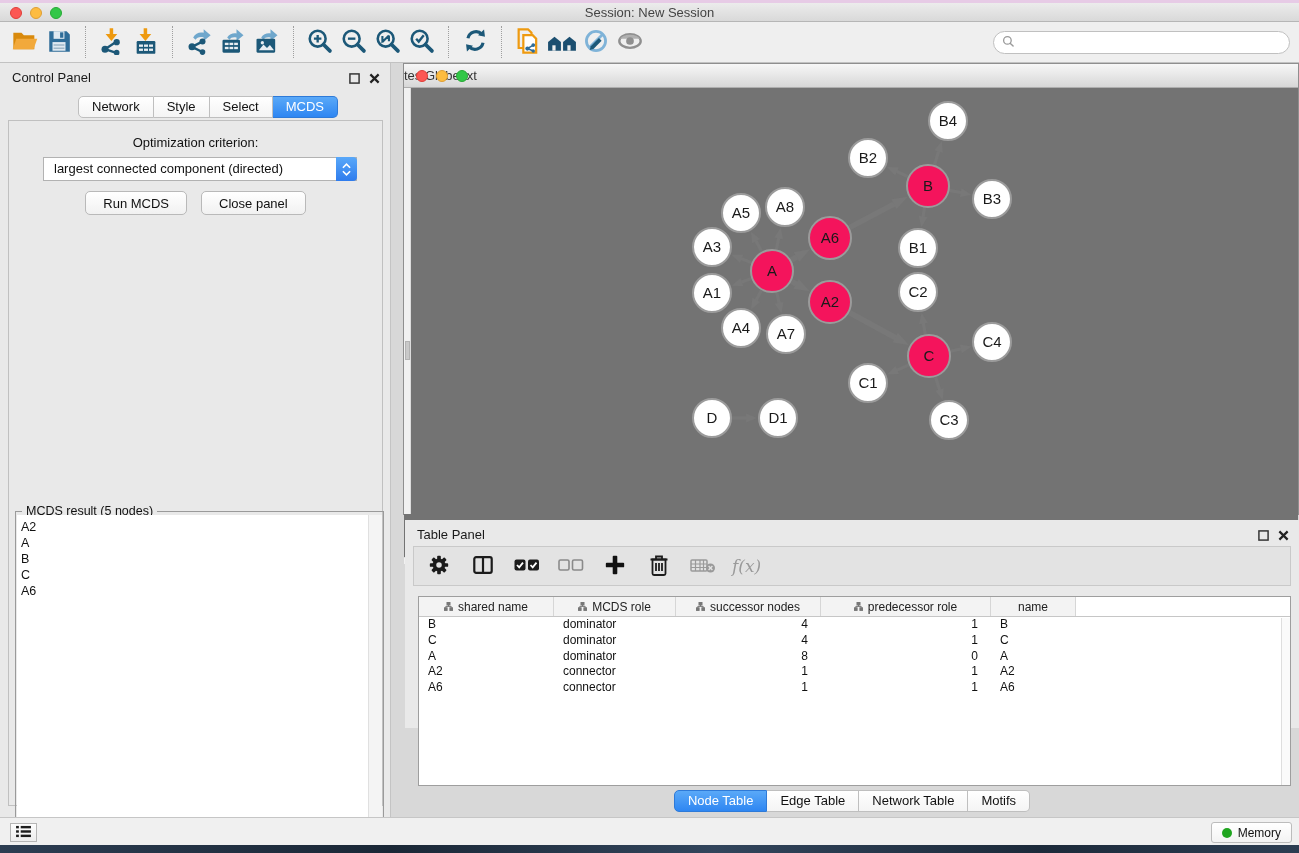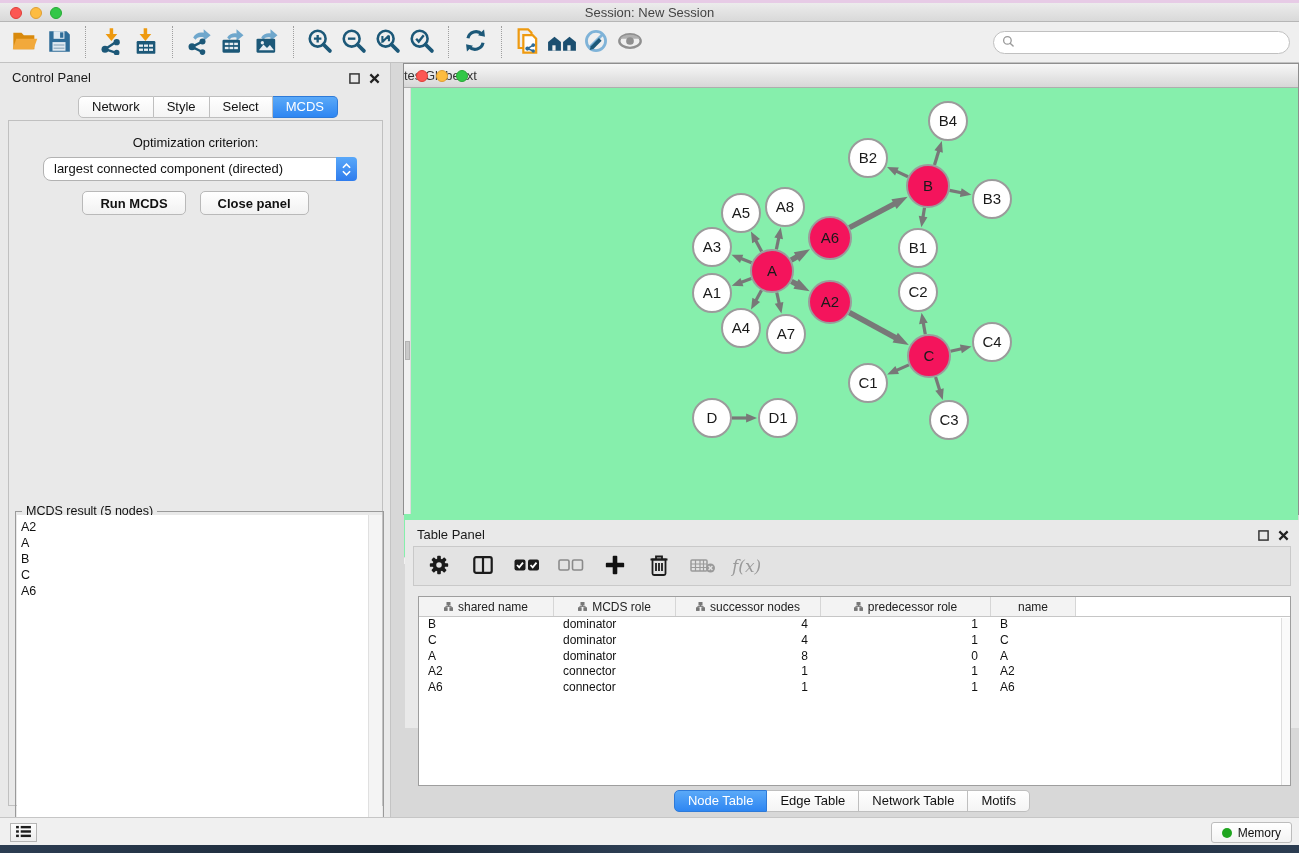--- a/index.html
+++ b/index.html
@@ -35,41 +35,41 @@
   .cp-tabs { position:absolute; left:78px; top:33px; display:flex; height:22px; }
   .seg { background:linear-gradient(#ffffff,#f4f4f4); border:1px solid #bfbfbf; border-left:none;
     font-size:13px; color:#111; padding:0 13px; line-height:20px; cursor:default; }
   .seg:first-child { border-left:1px solid #bfbfbf; border-radius:5px 0 0 5px; }
   .seg:last-child { border-radius:0 5px 5px 0; }
   .seg.active { background:linear-gradient(#5aa9f8,#2e86f2); border-color:#2e7ad8; color:#fff; }
   .cp-content { position:absolute; left:8px; top:57px; width:375px; height:686px;
     border:1px solid #c0c0c0; background:#e9e9e9; }
   .opt-label { position:absolute; left:0; top:14px; width:100%; text-align:center; font-size:13px; color:#111; }
   .dropdown { position:absolute; left:34px; top:36px; width:314px; height:24px; background:#fff;
-    border:1px solid #b2b2b2; border-radius:8px;text-align:center; }
+    border:1px solid #b2b2b2; border-radius:0;text-align:center; }
   .dropdown .dval { position:absolute; left:10px; top:0; line-height:22px; font-size:13px; color:#111; }
   .dropdown .stepper { position:absolute; right:-1px; top:-1px; width:21px; height:24px; border-radius:0 4px 4px 0;
     background:linear-gradient(#59a8f9,#2f7ced); display:flex; flex-direction:column; align-items:center; justify-content:center; gap:1px; }
   .cp-buttons { position:absolute; left:0; top:70px; width:100%; display:flex; justify-content:center; gap:14px; }
   .btn { height:24px; padding:0 17px; background:linear-gradient(#ffffff,#f1f1f1); border:1px solid #b9b9b9;
-    border-radius:5px; font-size:13px; color:#111; cursor:default;font-weight:bold; }
+    border-radius:5px; font-size:13px; color:#111; cursor:default; }
   .fieldset { position:absolute; left:6px; top:390px; width:369px; height:345px; border:1px solid #9a9a9a; }
   .fieldset .legend { position:absolute; left:6px; top:-8px; background:#e9e9e9; padding:0 4px; font-size:12.5px; color:#111; }
   .result-list { position:absolute; left:1px; top:3px; width:352px; height:338px; background:#fff;
     overflow:hidden; list-style:none; padding:4px 0 0 4px; }
   .result-list li { font-size:12.5px; line-height:16px; color:#111; }
   .result-scroll { position:absolute; right:1px; top:3px; width:14px; height:338px; background:#f4f4f4; border-left:1px solid #e0e0e0; }
 
   
   .network-window { position:absolute; left:403px; top:63px; width:896px; height:452px;
     border:1px solid #8f8f8f; background:#fff; }
   .nw-titlebar { position:relative; height:24px; background:linear-gradient(#f7f7f7,#d7d7d7); border-bottom:1px solid #aeaeae; }
   .nw-titlebar .lights { top:6px; left:12px; }
   .nw-titlebar .title { font-size:13px; color:#333; line-height:23px; }
-  .nw-canvas { position:relative; width:894px; height:476px; background:#86efac; }
+  .nw-canvas { position:relative; width:894px; height:476px; background:#737373; }
   .vscroll { position:absolute; left:0; top:0; width:7px; height:426px; background:#f1f1f1; border-right:1px solid #dcdcdc; }
   .vscroll .thumb { position:absolute; left:1px; top:253px; width:5px; height:19px; background:#c9c9c9; border:1px solid #b3b3b3; }
   .hscroll { position:absolute; left:0; bottom:0; width:894px; height:7px; background:#f1f1f1; border-top:1px solid #dcdcdc; }
   .hscroll .thumb { position:absolute; left:442px; top:1px; width:15px; height:5px; background:#c9c9c9; border:1px solid #b3b3b3; }
   .grip { position:absolute; right:1px; bottom:1px; width:15px; height:15px;
     background:repeating-linear-gradient(135deg, transparent 0 3px, #b5b5b5 3px 4px); }
   #graph-svg { position:absolute; left:0; top:0; }
   #graph-svg text { font-family:"Liberation Sans", sans-serif; }
 
   

